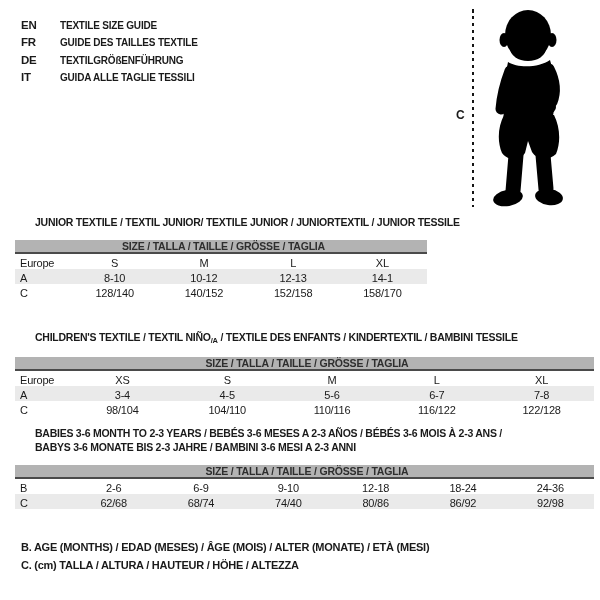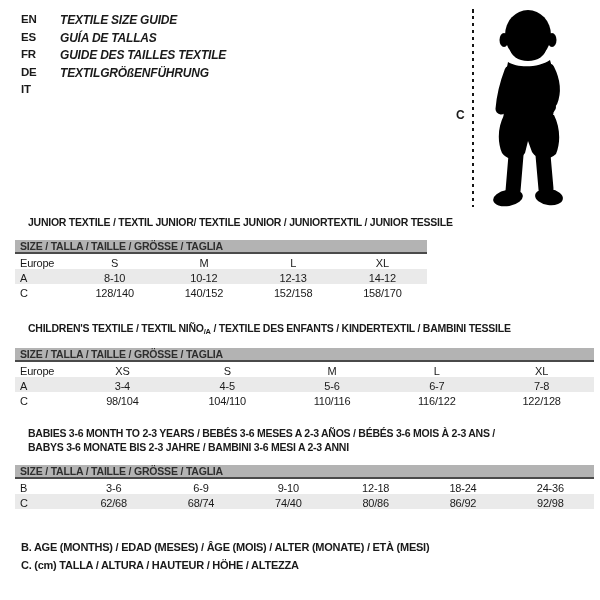--- a/index.html
+++ b/index.html
@@ -14,52 +14,52 @@
   body{
     position:relative;
     background:#ffffff;
     font-family:"Liberation Sans", sans-serif;
     color:var(--text);
     overflow:hidden;
   }
 
   
   .langs{position:absolute;top:13px;left:21px;}
-  .lang-row{display:flex;align-items:flex-start;height:17.6px;}
+  .lang-row{display:flex;align-items:flex-end;height:17.6px;}
   .lang-code{width:39px;font-size:11.5px;font-weight:700;letter-spacing:-0.2px;}
-  .lang-title{font-size:12px;font-weight:700;letter-spacing:-0.2px;white-space:nowrap;font-style:italic;}
+  .lang-title{font-size:10px;font-weight:700;letter-spacing:-0.2px;white-space:nowrap;}
 
   
   .dotline{
     position:absolute;left:472px;top:9px;width:2px;height:198px;
     background:repeating-linear-gradient(to bottom, #151515 0 3.5px, transparent 3.5px 7px);
   }
   .c-label{position:absolute;left:456px;top:108px;font-size:12px;font-weight:700;}
   .baby{position:absolute;left:481px;top:8px;width:94px;height:202px;}
   .baby svg{width:100%;height:100%;display:block;}
 
   
   .tables{position:absolute;inset:0;pointer-events:none;}
   .table-section{position:absolute;left:15px;}
   .table-section.narrow{width:412px;}
   .table-section.wide{width:579px;}
   .table-section:nth-child(1){top:215px;}
-  .table-section:nth-child(2){top:321px;}
+  .table-section:nth-child(2){top:330px;}
   .table-section:nth-child(3){top:426px;}
 
   .table-title{
     font-size:10.5px;font-weight:700;letter-spacing:-0.25px;
-    line-height:14px;white-space:nowrap;margin-left:13px;margin-bottom:11px;
+    line-height:14px;white-space:nowrap;margin-left:20px;margin-bottom:11px;
   }
   .title-part.sub{font-size:7.5px;position:relative;top:2px;}
 
   .size-band{
     height:14px;background:var(--band);
     border-bottom:2px solid var(--band-border);
-    display:flex;align-items:center;padding-left:5px;
+    display:flex;align-items:center;padding-left:5px;justify-content:center;
   }
   .size-band span{font-size:10.5px;font-weight:700;color:#2e2e2e;letter-spacing:-0.2px;}
 
   .t-row{display:flex;align-items:flex-end;height:15px;}
   .t-row.alt{background:var(--row-alt);}
   .t-label{width:55px;padding-left:5px;font-size:11px;letter-spacing:-0.2px;}
   .t-cell{flex:1;text-align:center;font-size:11px;letter-spacing:-0.2px;}
 
   
   .legend{position:absolute;left:21px;top:539px;}
@@ -67,33 +67,30 @@
 </style>
 </head>
 <body>
 
 <div class="langs">
     <div class="lang-row">
       <span class="lang-code">EN</span>
       <span class="lang-title">TEXTILE SIZE GUIDE</span>
     </div>
     <div class="lang-row">
-      <span class="lang-code">ES</span>
-      <span class="lang-title">GUÍA DE TALLAS</span>
-    </div>
-    <div class="lang-row">
       <span class="lang-code">FR</span>
       <span class="lang-title">GUIDE DES TAILLES TEXTILE</span>
     </div>
     <div class="lang-row">
       <span class="lang-code">DE</span>
       <span class="lang-title">TEXTILGRÖßENFÜHRUNG</span>
     </div>
     <div class="lang-row">
       <span class="lang-code">IT</span>
+      <span class="lang-title">GUIDA ALLE TAGLIE TESSILI</span>
     </div>
   </div>
 
 <div class="dotline"></div>
 <div class="c-label">C</div>
 <div class="baby">
   <svg viewBox="0 0 94 202" xmlns="http://www.w3.org/2000/svg" aria-hidden="true">
     <g fill="var(--sil)" stroke="none">
       <ellipse cx="23" cy="32" rx="4.5" ry="7"></ellipse>
       <ellipse cx="71" cy="32" rx="4.5" ry="7"></ellipse>
@@ -129,21 +126,21 @@
         <span class="t-cell">S</span>
         <span class="t-cell">M</span>
         <span class="t-cell">L</span>
         <span class="t-cell">XL</span>
       </div>
       <div class="t-row alt">
         <span class="t-label">A</span>
         <span class="t-cell">8-10</span>
         <span class="t-cell">10-12</span>
         <span class="t-cell">12-13</span>
-        <span class="t-cell">14-12</span>
+        <span class="t-cell">14-1</span>
       </div>
       <div class="t-row">
         <span class="t-label">C</span>
         <span class="t-cell">128/140</span>
         <span class="t-cell">140/152</span>
         <span class="t-cell">152/158</span>
         <span class="t-cell">158/170</span>
       </div>
     </div>
     <div class="table-section wide">
@@ -181,21 +178,21 @@
     <div class="table-section wide">
       <div class="table-title">
         <div class="title-line"><span class="title-part">BABIES 3-6 MONTH TO 2-3 YEARS / BEBÉS 3-6 MESES A 2-3 AÑOS / BÉBÉS 3-6 MOIS À 2-3 ANS /</span></div>
         <div class="title-line"><span class="title-part">BABYS 3-6 MONATE BIS 2-3 JAHRE / BAMBINI 3-6 MESI A 2-3 ANNI</span></div>
       </div>
       <div class="size-band">
         <span>SIZE / TALLA / TAILLE / GRÖSSE / TAGLIA</span>
       </div>
       <div class="t-row">
         <span class="t-label">B</span>
-        <span class="t-cell">3-6</span>
+        <span class="t-cell">2-6</span>
         <span class="t-cell">6-9</span>
         <span class="t-cell">9-10</span>
         <span class="t-cell">12-18</span>
         <span class="t-cell">18-24</span>
         <span class="t-cell">24-36</span>
       </div>
       <div class="t-row alt">
         <span class="t-label">C</span>
         <span class="t-cell">62/68</span>
         <span class="t-cell">68/74</span>

